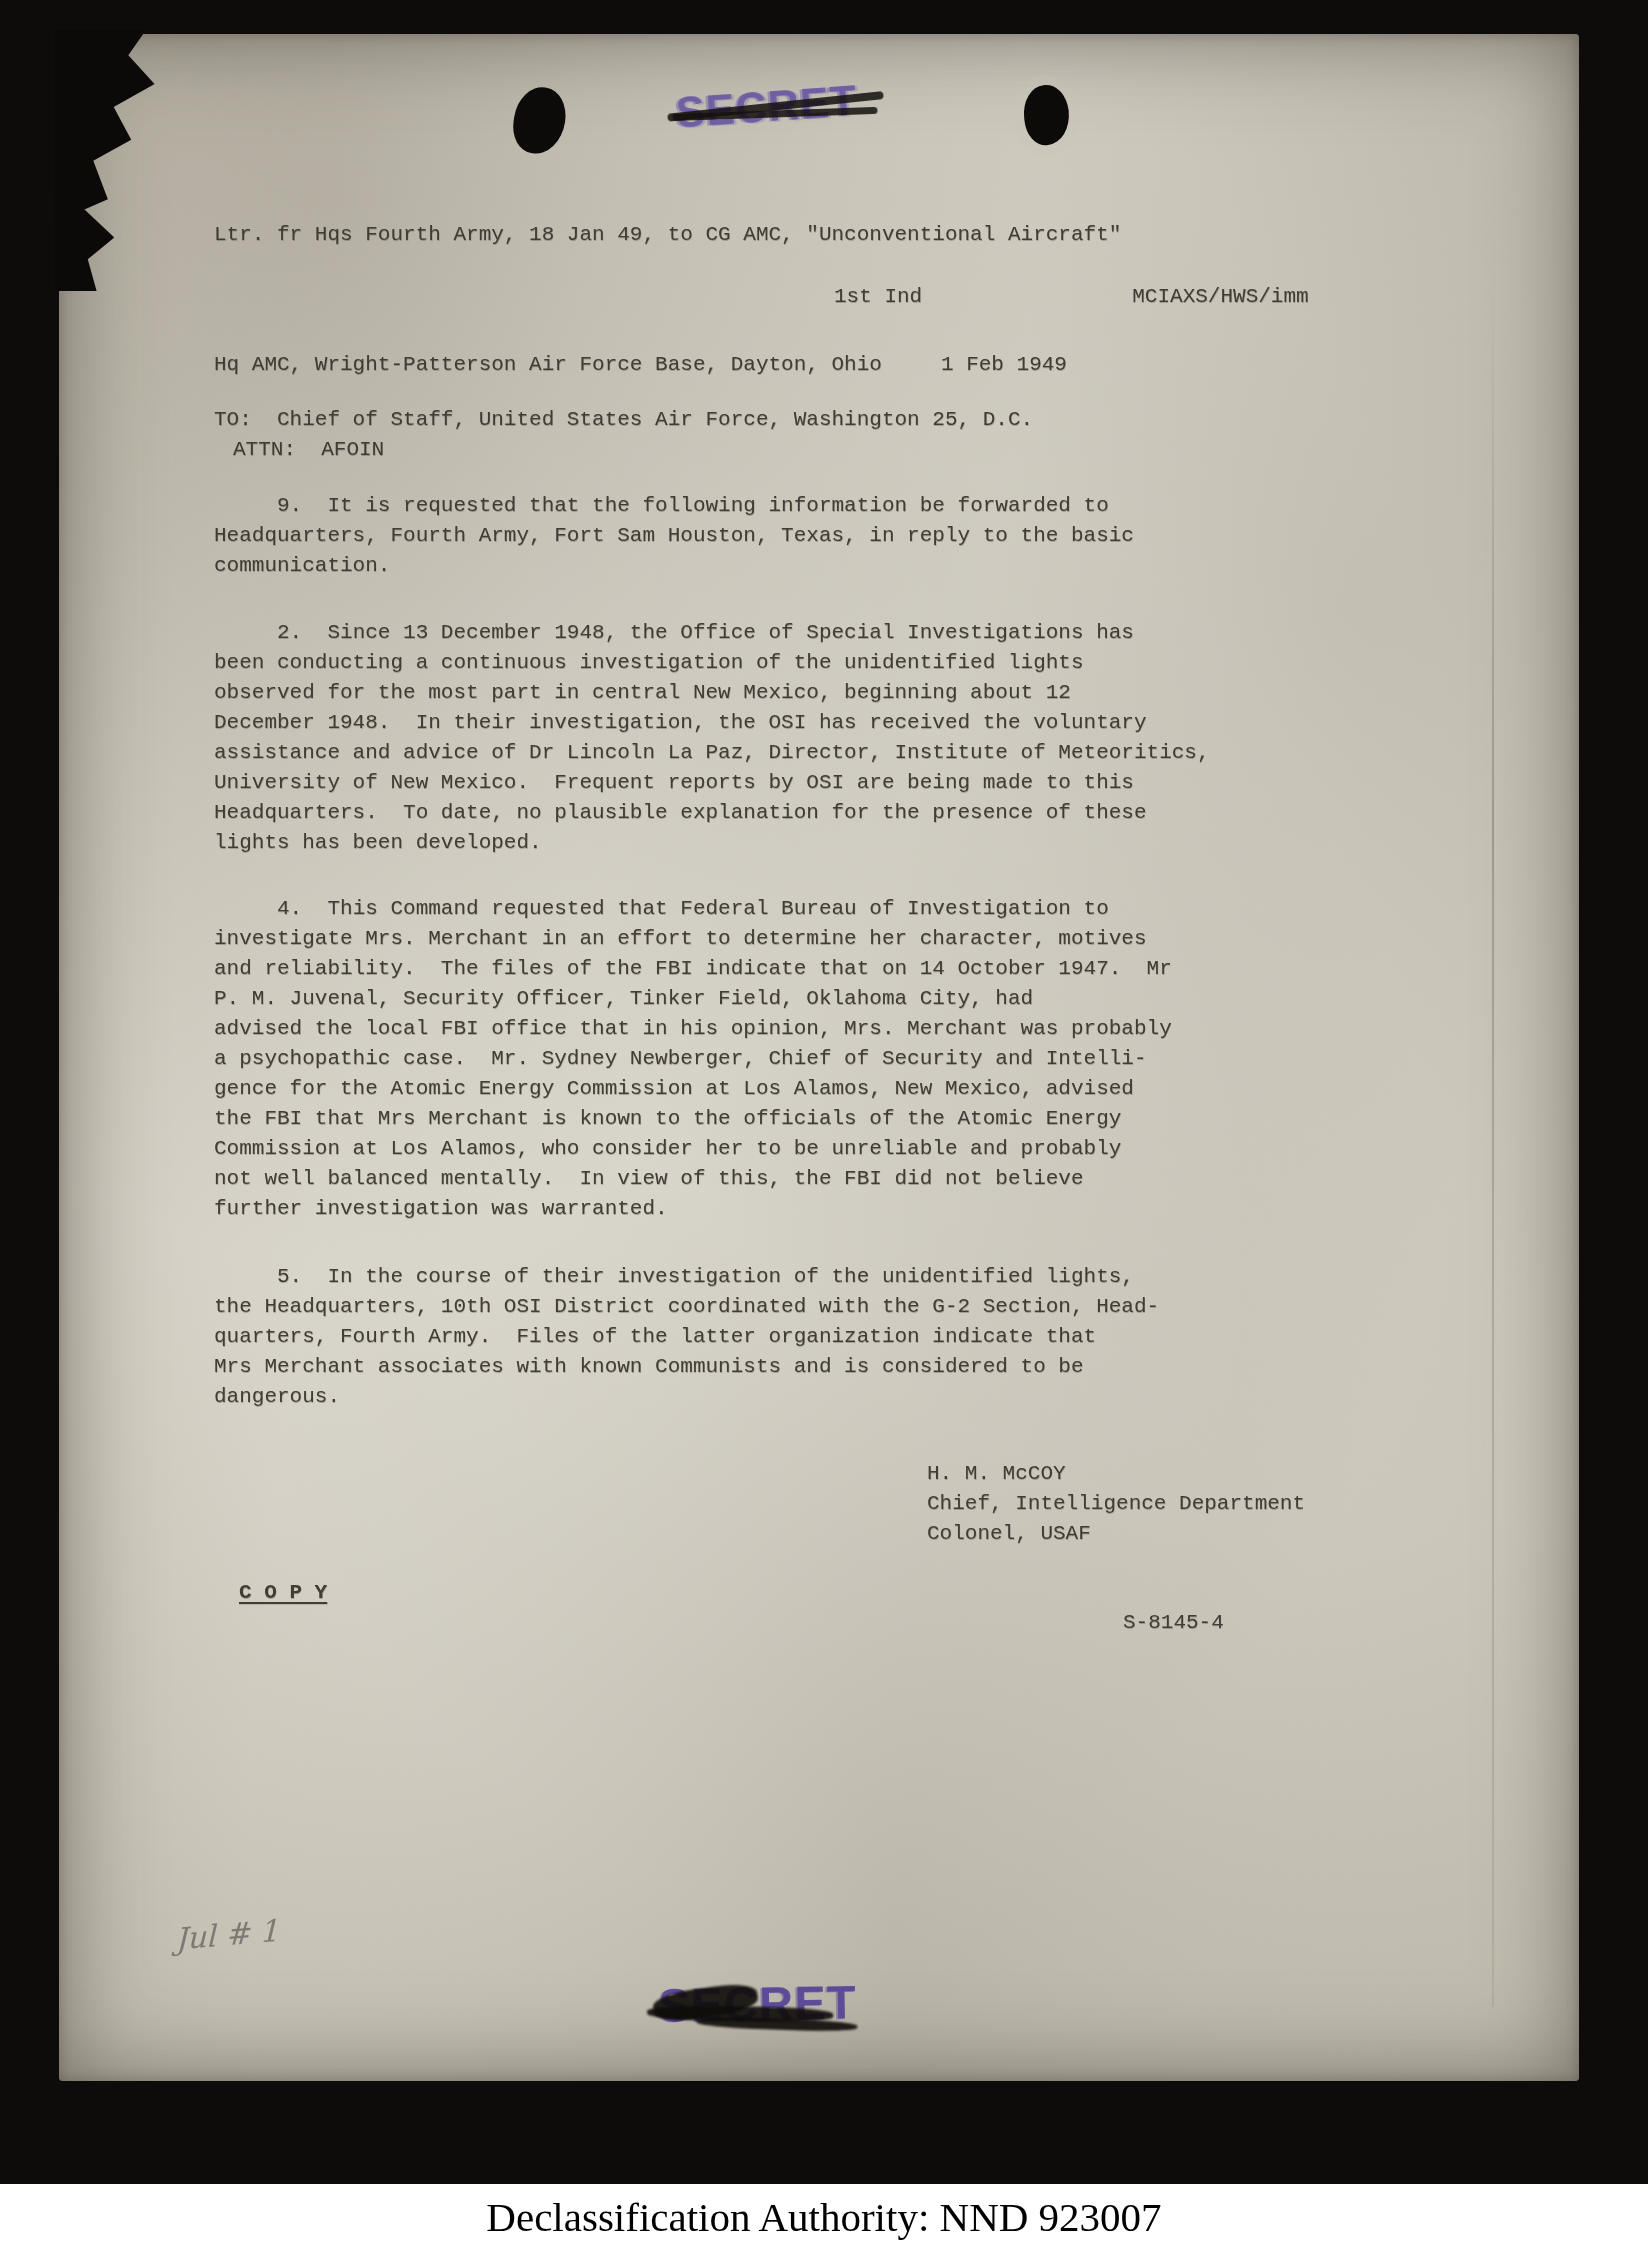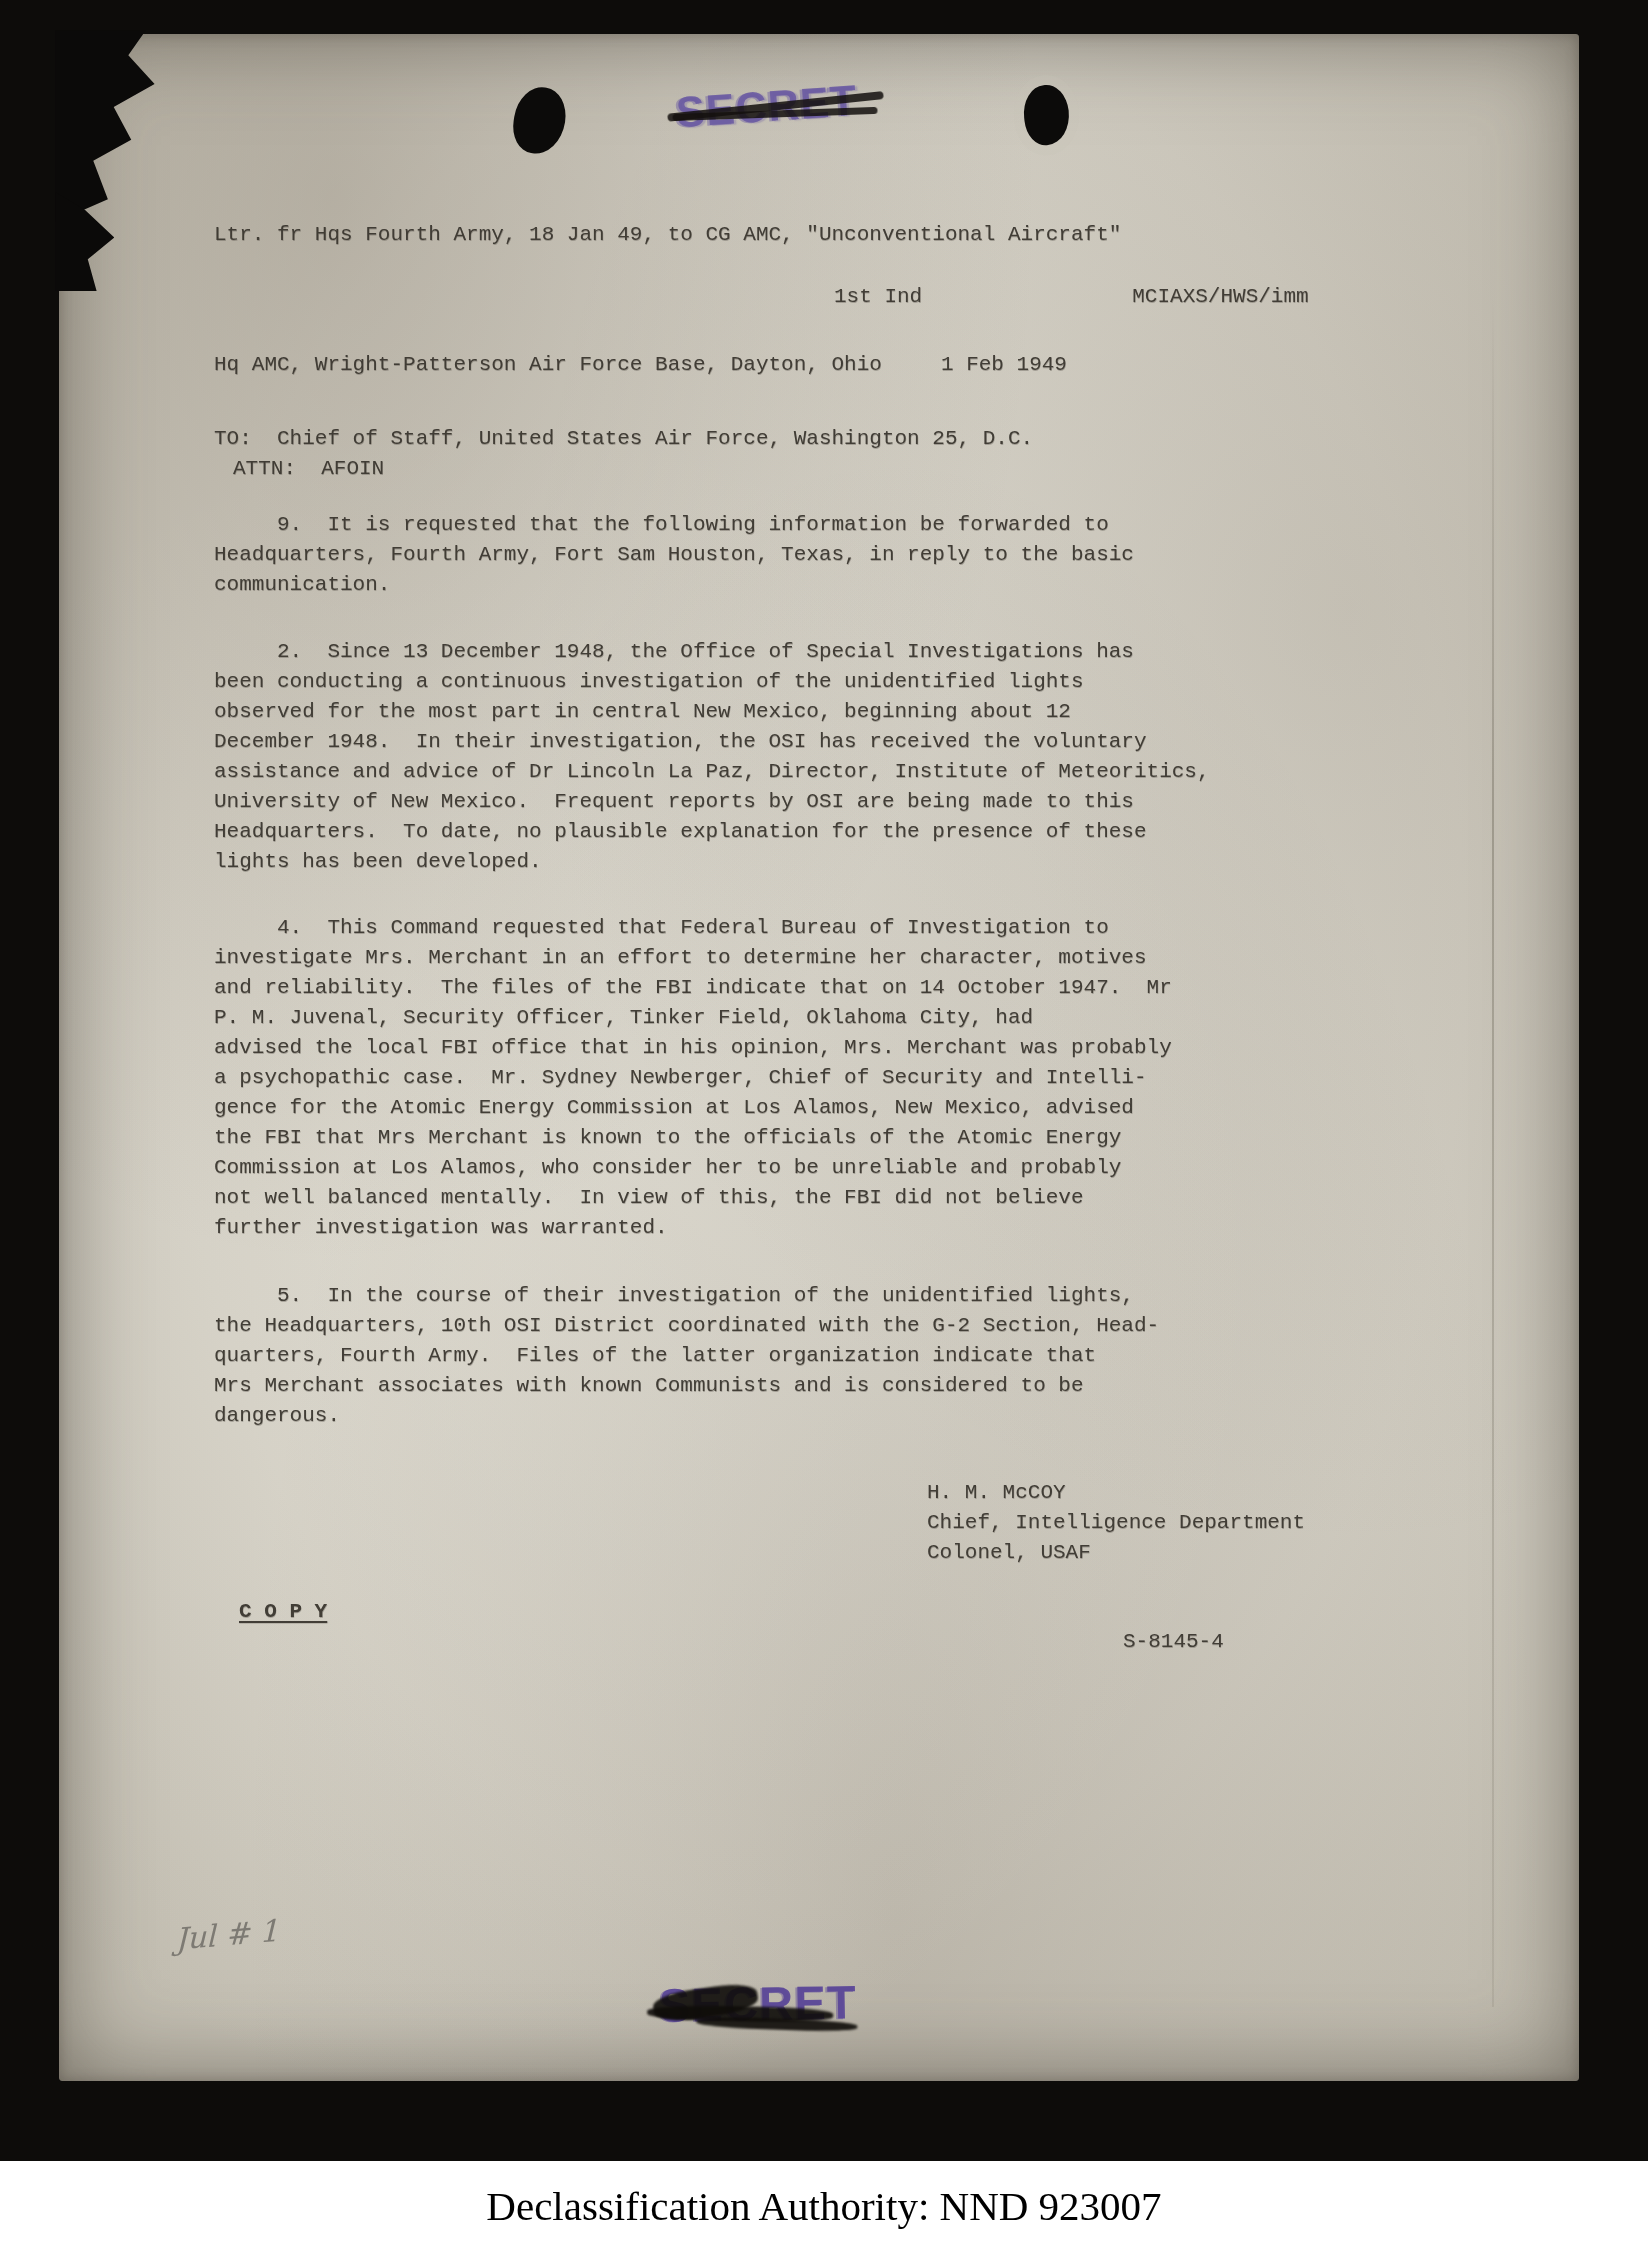--- a/index.html
+++ b/index.html
@@ -43,21 +43,21 @@
     text-shadow:0.4px 0.6px 0 rgba(58,54,47,0.32);
     opacity:0.94;
   }
   .line{white-space:pre-wrap;}
   .para{white-space:pre-wrap;}
   .row-ind{margin-top:32px;}
   .row-ind .ind-label{margin-left:620px;}
   .row-ind .office{margin-left:210px;}
   .row-origin{margin-top:38px;}
   .row-origin .date{margin-left:59px;}
-  .row-to{margin-top:44px;}
+  .row-to{margin-top:25px;}
   .row-attn{margin-left:19px;}
   .p1{margin-top:26px;}
   .p2{margin-top:37px;}
   .p3{margin-top:36px;}
   .p4{margin-top:36px;}
   .p5{margin-top:38px;}
   .closing{margin-top:47px;margin-left:158px;}
   .sigblock{margin-top:47px;margin-left:713px;}
   .copy{margin-top:28.5px;margin-left:25px;display:inline-block;
     text-decoration:underline;text-underline-offset:4.3px;font-weight:bold;}
@@ -82,21 +82,21 @@
     text-shadow:-1.9px 0.6px 0 rgba(92,72,152,0.45);
   }
   .strike{position:absolute;background:rgba(20,17,14,0.85);border-radius:5px;filter:blur(0.6px);}
   .strike-1{left:-8.7px;top:42%;width:217px;height:8px;transform:rotate(-2deg);}
   .strike-2{left:-3.7px;top:60%;width:205px;height:6.8px;transform:rotate(2deg);}
   .scrib{position:absolute;background:rgba(14,12,9,0.9);border-radius:40%;filter:blur(0.9px);}
   .scrib-1{left:-12.4px;top:55%;width:186px;height:15px;transform:rotate(2deg);}
   .scrib-2{left:-6.2px;top:20%;width:105px;height:28.5px;transform:rotate(-7deg);}
   .scrib-3{left:37px;top:78%;width:161px;height:11px;transform:rotate(3deg);}
   .footer-strip{
-    position:absolute;left:0;right:0;bottom:0;height:89px;background:#ffffff;
+    position:absolute;left:0;right:0;bottom:0;height:66px;background:#ffffff;
     display:flex;align-items:center;justify-content:center;
   }
   .footer-strip span{
     font-family:"Liberation Serif", serif;font-size:41px;color:#000;
   }
 </style>
 </head>
 <body>
 
 <div class="paper">

